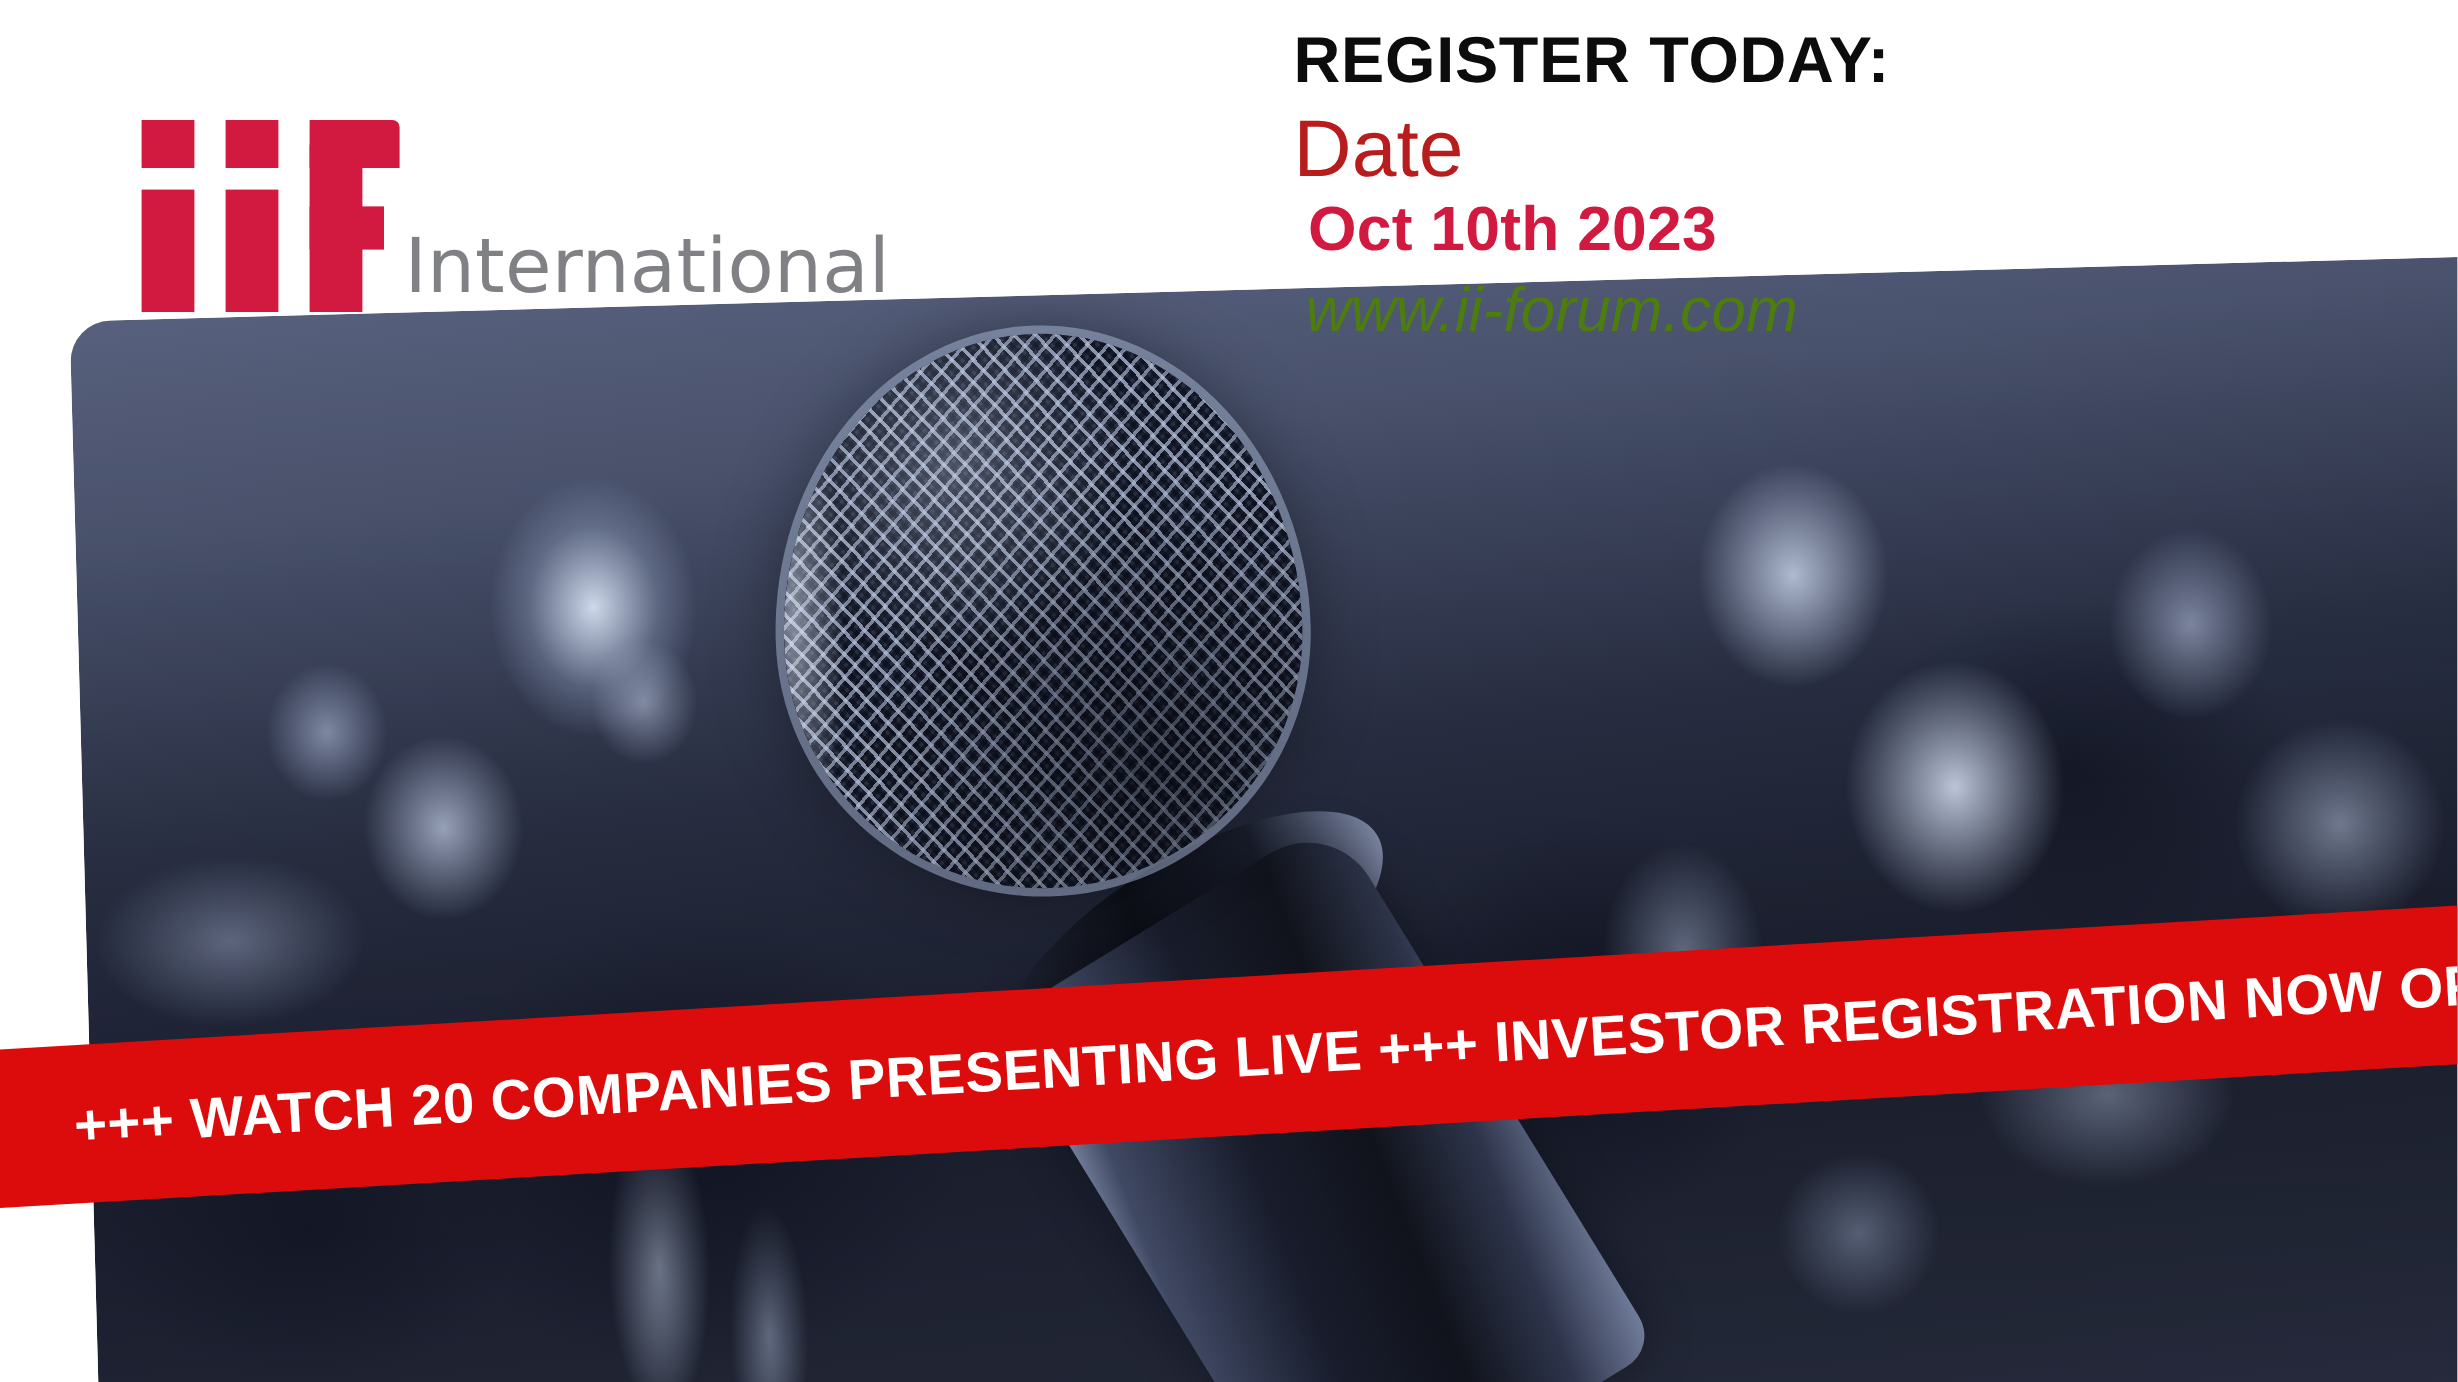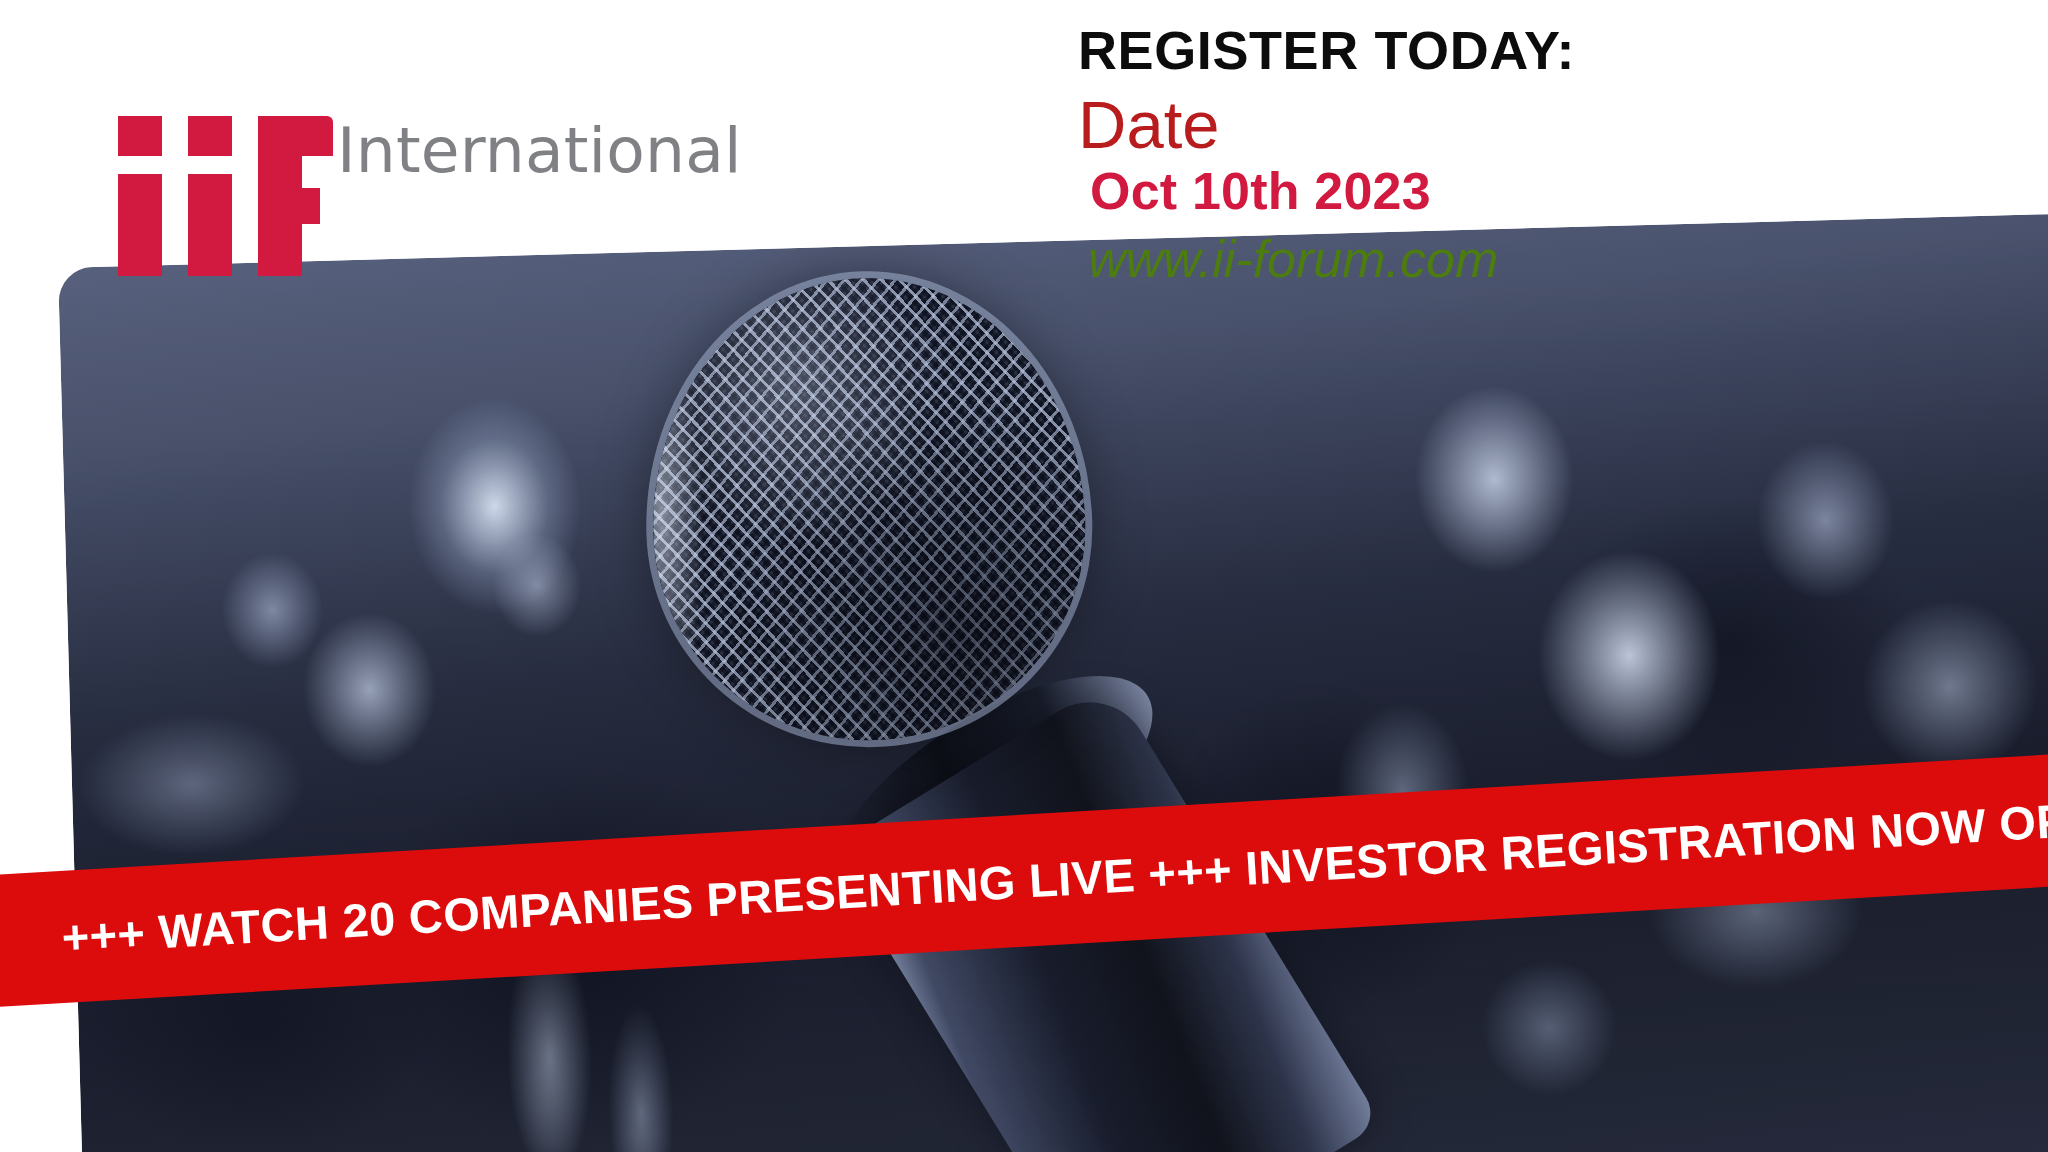--- a/index.html
+++ b/index.html
@@ -8,21 +8,21 @@
     background:#ffffff;
     font-family:"Liberation Sans", sans-serif;
     overflow:hidden;
     position:relative;
   }
   #stage{position:absolute;inset:0;width:2048px;height:1152px;background:#fff;overflow:hidden;}
 
   
   .header{position:absolute;left:0;top:0;width:2048px;height:300px;z-index:40;pointer-events:none;}
 
-  .logo-block{position:absolute;left:110px;top:116px;display:flex;align-items:flex-start;}
+  .logo-block{position:absolute;left:110px;top:100px;display:flex;align-items:flex-end;}
 
   .logo-mark{position:relative;width:195px;height:160px;flex:none;}
   .logo-mark .dot{position:absolute;top:0;width:44px;height:40px;background:var(--crimson);}
   .logo-mark .dot.d1{left:8px;}
   .logo-mark .dot.d2{left:78px;}
   .logo-mark .stem{position:absolute;top:58px;width:44px;height:102px;background:var(--crimson);}
   .logo-mark .stem.s1{left:8px;}
   .logo-mark .stem.s2{left:78px;}
   .logo-mark .f-stem{position:absolute;left:148px;top:0px;width:44px;height:160px;background:var(--crimson);border-top-left-radius:22px;border-top-right-radius:10px;}
   .logo-mark .f-top{position:absolute;left:148px;top:0px;width:75px;height:40px;background:var(--crimson);border-top-right-radius:6px;}

